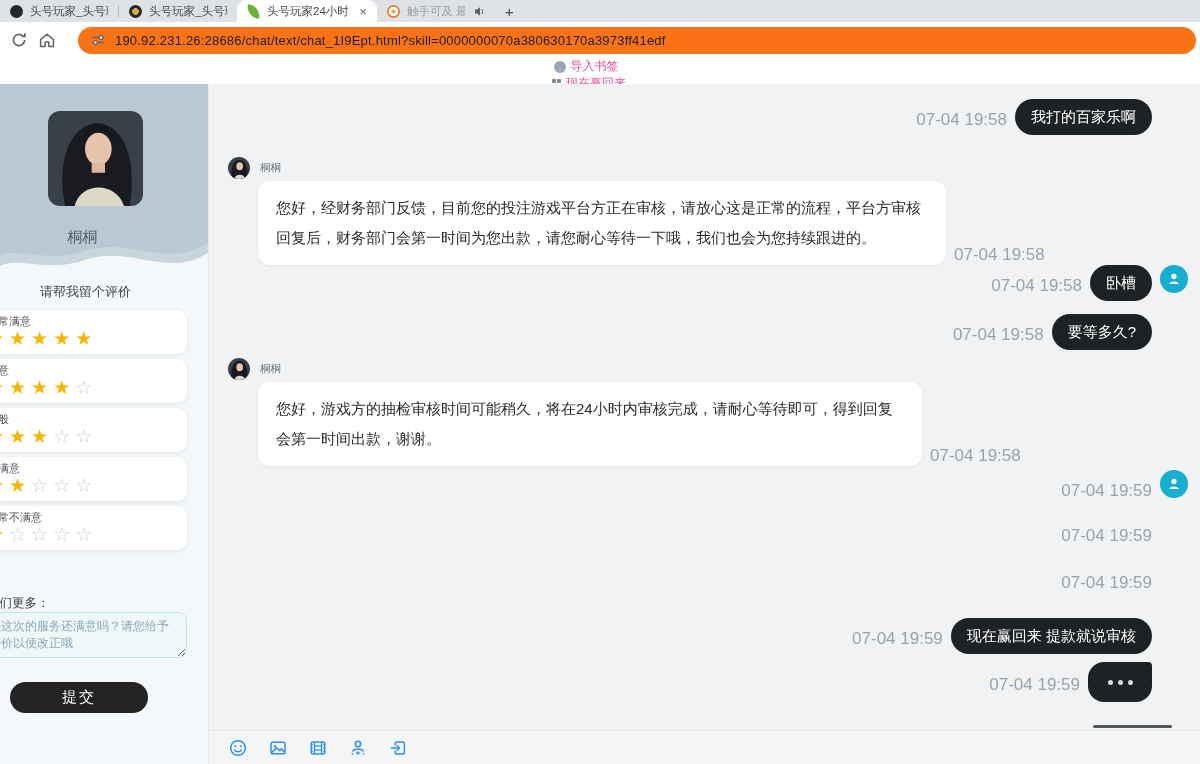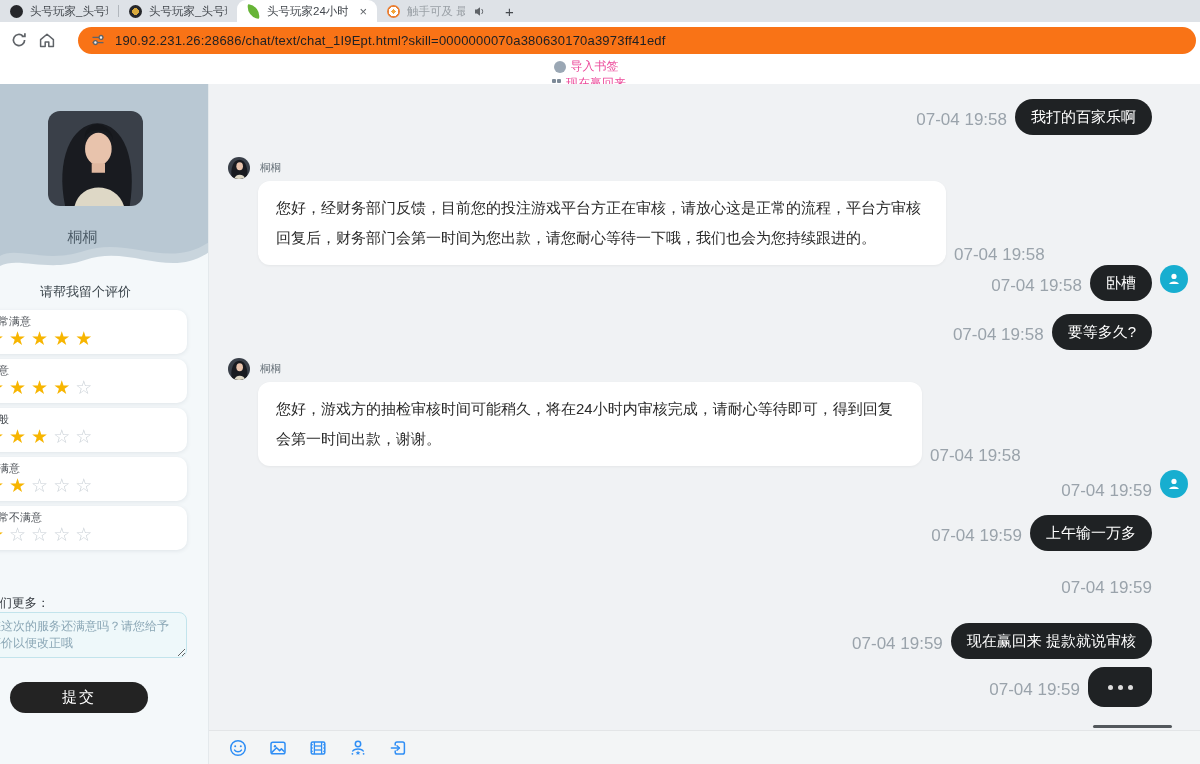--- a/index.html
+++ b/index.html
@@ -268,21 +268,20 @@
           <svg width="16" height="16" viewBox="0 0 16 16">
                 <circle cx="8" cy="5.4" r="2.6" fill="#fff"></circle>
                 <path d="M3.2,13 C3.6,9.6 12.4,9.6 12.8,13 Z" fill="#fff"></path>
               </svg>
         </div>
           </div>
       </div>
 
       <div class="u-row m6">
         <span class="time">07-04 19:59</span>
-        <div class="u-bubble">上午输一万多</div>
         <div class="u-avslot"></div>
       </div>
 
       <div class="u-row m7">
         <span class="time">07-04 19:59</span>
         <div class="u-avslot"></div>
       </div>
 
       <div class="u-row m8">
         <span class="time">07-04 19:59</span>

